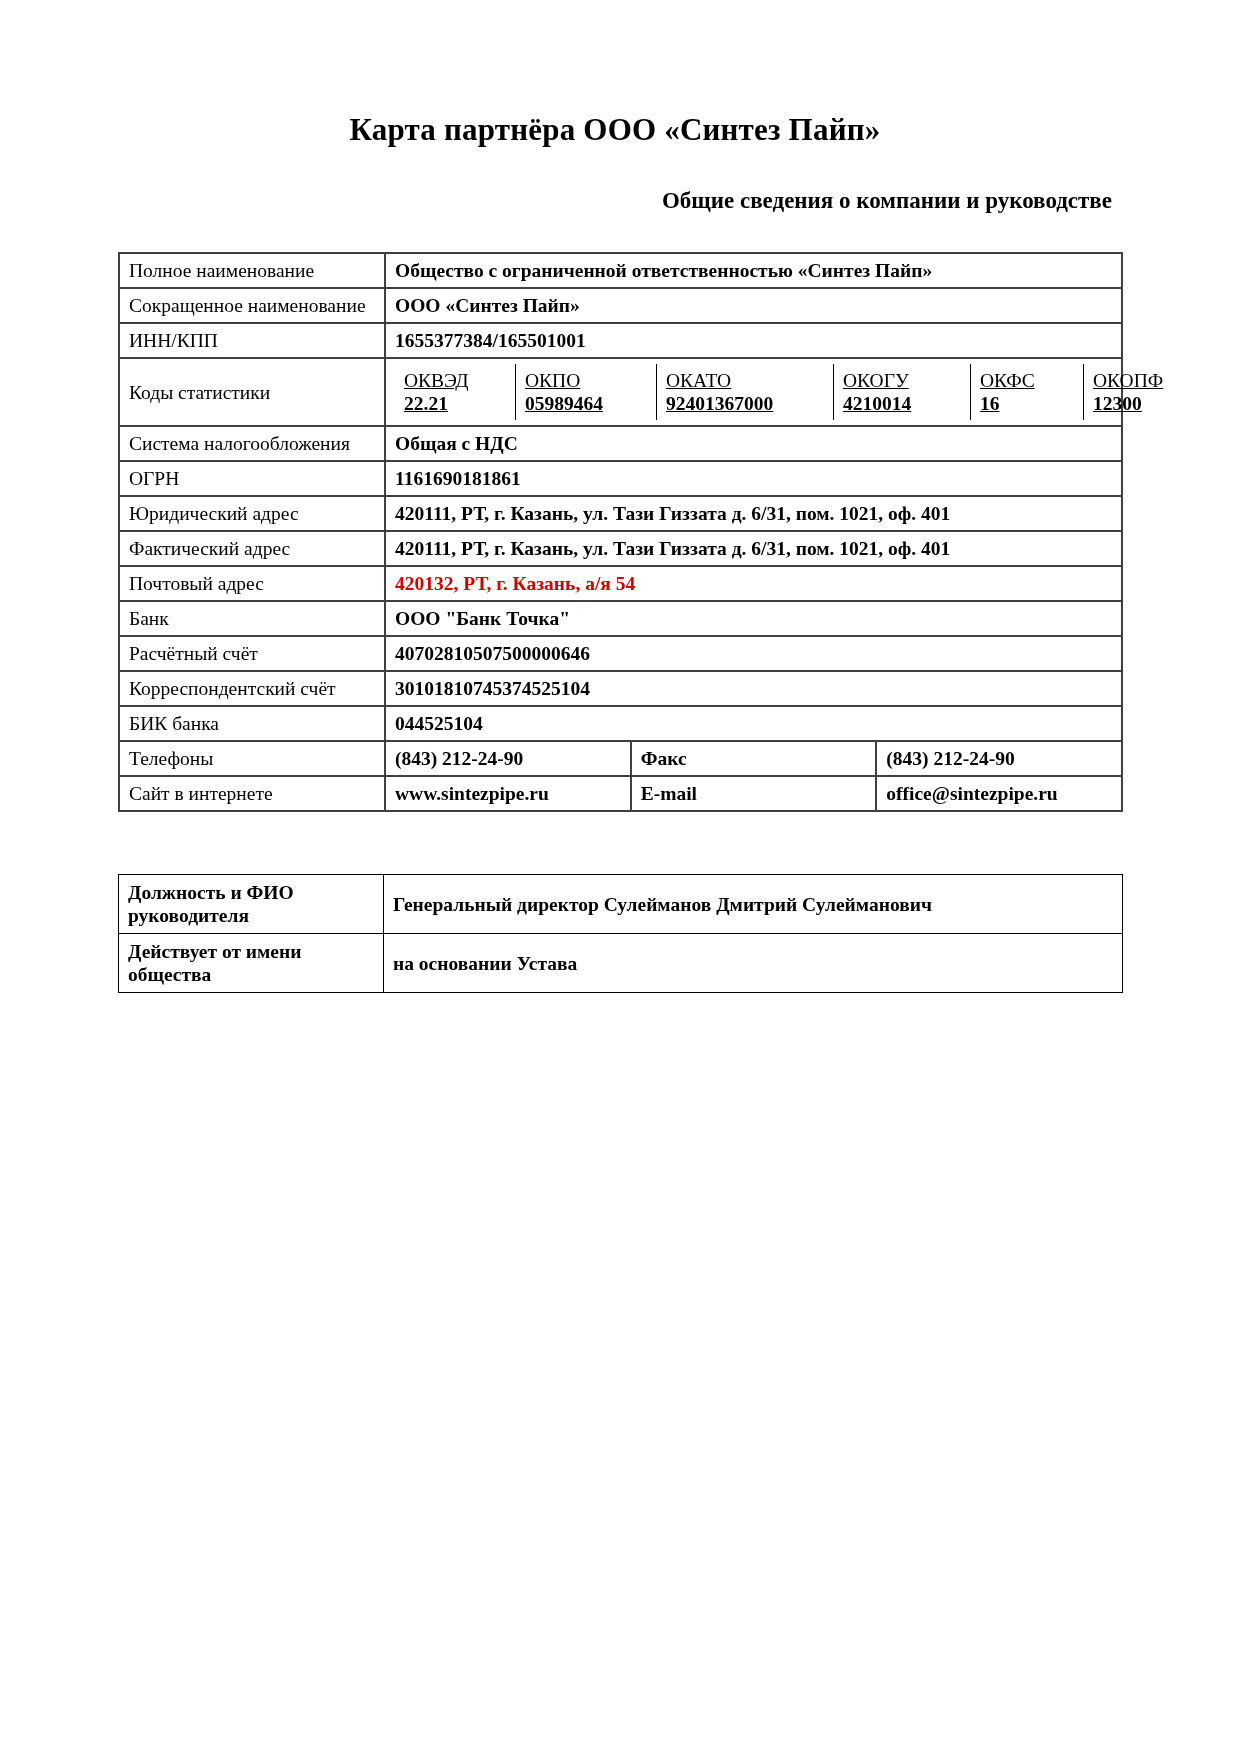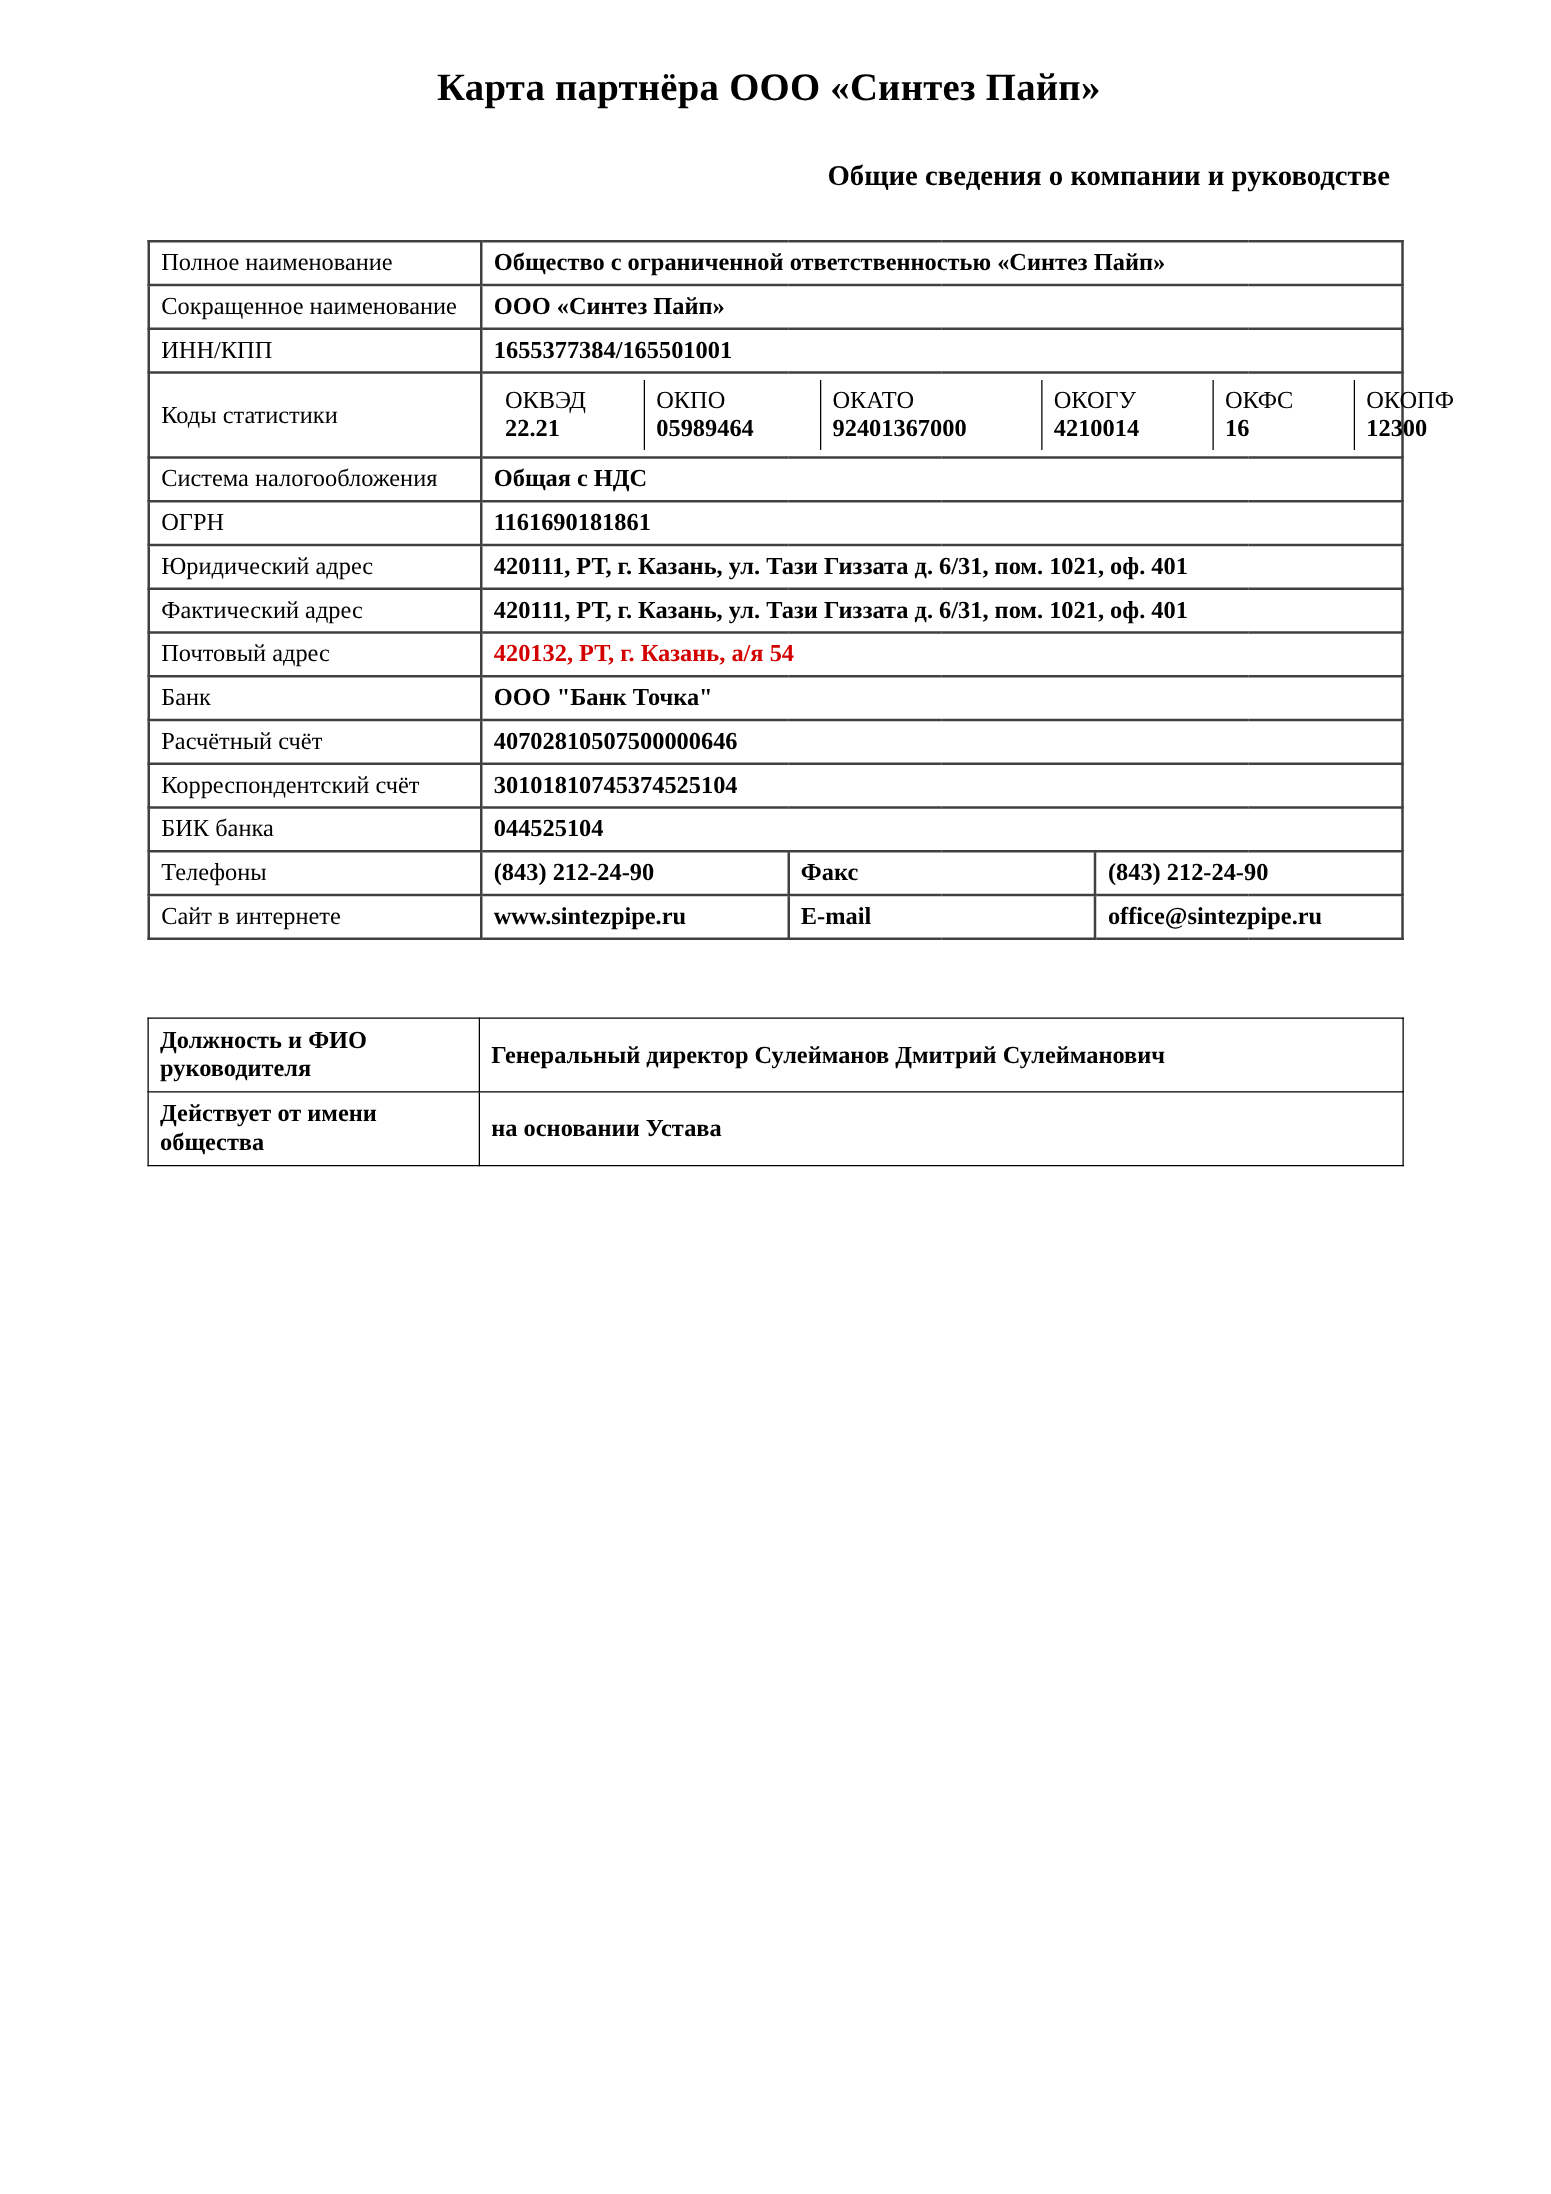--- a/index.html
+++ b/index.html
@@ -11,21 +11,21 @@
     width: 1241px;
     height: 1755px;
     font-family: "Liberation Serif", serif;
     color: #000000;
     position: relative;
   }
   .page {
     width: 1230px;
     height: 1755px;
     box-sizing: border-box;
-    padding: 52px 118px 0 118px;
+    padding: 112px 118px 0 118px;
   }
   .doc-title {
     text-align: center;
     font-size: 31px;
     font-weight: bold;
     margin: 0 0 40px 0;
     letter-spacing: 0.2px;
   }
   .doc-subtitle {
     text-align: right;
@@ -59,20 +59,21 @@
   td.sub-label {
     font-weight: bold;
   }
   td.nested {
     padding: 0;
   }
   table.stats {
     border-collapse: collapse;
     width: 100%;
     table-layout: fixed;
+    text-decoration: underline;
   }
   table.stats td {
     border: 0;
     border-right: 1px solid #000000;
     padding: 5px 9px;
     font-size: 19.5px;
     line-height: 1.18;
     vertical-align: top;
   }
   table.stats td:last-child {

